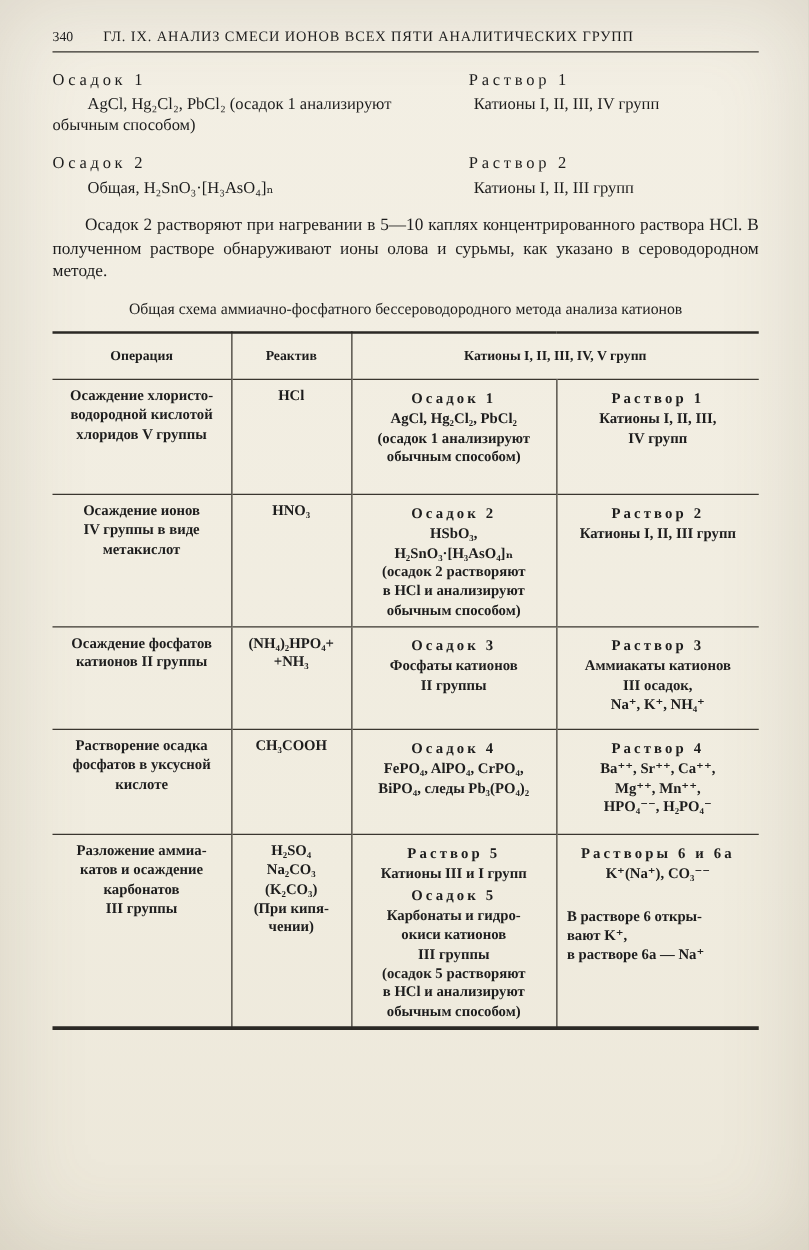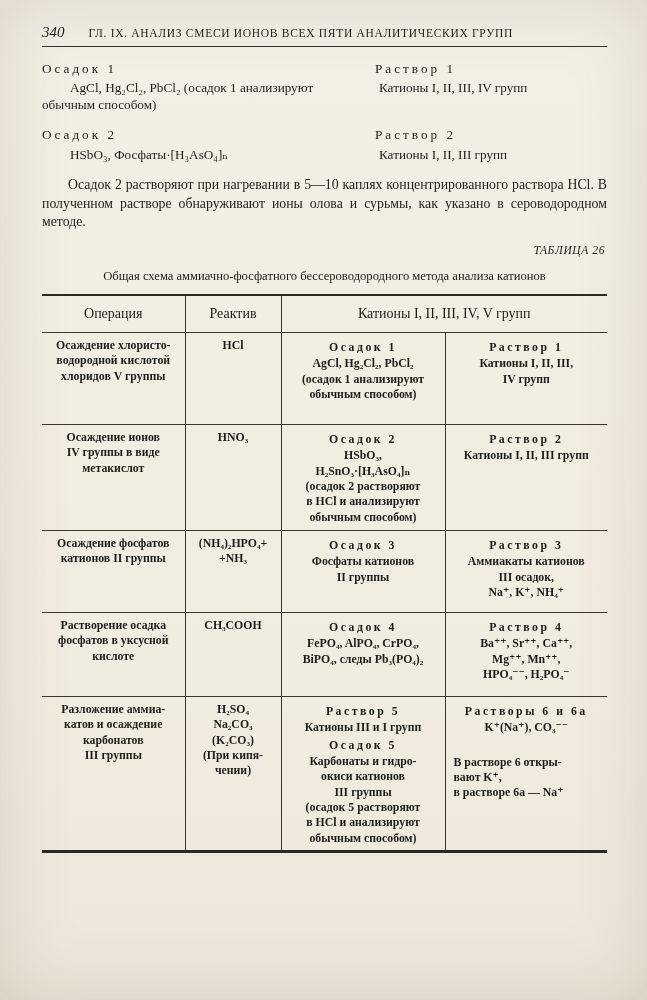--- a/index.html
+++ b/index.html
@@ -15,21 +15,21 @@
     margin: 0 auto;
     background: linear-gradient(180deg, #f3efe4 0%, #f0ecdf 70%, #ece7d9 100%);
     box-shadow: inset 0 0 70px rgba(110,100,80,0.18);
     color: #1d1d1d;
     padding: 24px 40px 16px 42px;
     overflow: hidden;
   }
 
   
   .pghead { display: flex; align-items: baseline; font-size: 11.5px; letter-spacing: 0.7px; }
-  .pgnum { font-size: 15px; margin-right: 24px; letter-spacing: 0; font-style: italic; }
+  .pgnum { font-size: 11px; margin-right: 24px; letter-spacing: 0; }
   .runhead { white-space: nowrap; }
   .headrule { border: none; border-top: 1px solid #35322c; margin: 5px 0 13px; }
 
   
   p.body {
     font-size: 13.8px;
     line-height: 1.36;
     text-align: justify;
     text-indent: 26px;
     margin: 0 0 9px;
@@ -65,21 +65,21 @@
   .scheme-table col.c4 { width: auto; }
 
   .scheme-table th, .scheme-table td {
     border-left: 1px solid #3a362f;
     padding: 5px 4px 4px;
     text-align: center;
     vertical-align: top;
   }
   .scheme-table th:first-child, .scheme-table td:first-child { border-left: none; }
   .scheme-table thead tr { border-bottom: 1px solid #3a362f; height: 38px; }
-  .scheme-table thead th { vertical-align: middle; font-weight: normal; font-size: 14px; }
+  .scheme-table thead th { vertical-align: middle; font-weight: bold; font-size: 11px; }
   .scheme-table tbody tr { border-top: 1px solid #3a362f; font-weight: bold; }
   .scheme-table tbody tr:first-child { border-top: none; }
 
   tr.r0 { height: 92px; }
   tr.r1 { height: 106px; }
   tr.r2 { height: 82px; }
   tr.r3 { height: 84px; }
   tr.r4 { height: 142px; }
 
   .op, .rg { white-space: pre-line; padding-top: 7px; }
@@ -107,31 +107,30 @@
     <div class="right">
       <div class="scheme-title">Раствор 1</div>
       <div class="scheme-body">Катионы I, II, III, IV групп</div>
     </div>
   </div>
 
 
   <div class="scheme">
     <div class="left">
       <div class="scheme-title">Осадок 2</div>
-      <div class="scheme-body">HSbO₃, Фосфаты·[H₃AsO₄]ₙ</div>
+      <div class="scheme-body">Общая, H₂SnO₃·[H₃AsO₄]ₙ</div>
     </div>
     <div class="right">
       <div class="scheme-title">Раствор 2</div>
       <div class="scheme-body">Катионы I, II, III групп</div>
     </div>
   </div>
 
   <p class="body"><span>Осадок 2 растворяют при нагревании в 5—10 каплях концентрированного раствора HCl. В полученном растворе обнаруживают ионы олова и сурьмы, как указано в сероводородном методе.</span></p>
 
-  <div class="tbl-caption">ТАБЛИЦА 26</div>
   <div class="tbl-title">Общая схема аммиачно-фосфатного бессероводородного метода анализа катионов</div>
 
   <table class="scheme-table">
     <colgroup>
         <col class="c1">
         <col class="c2">
         <col class="c3">
         <col class="c4">
       </colgroup>
     <thead>

